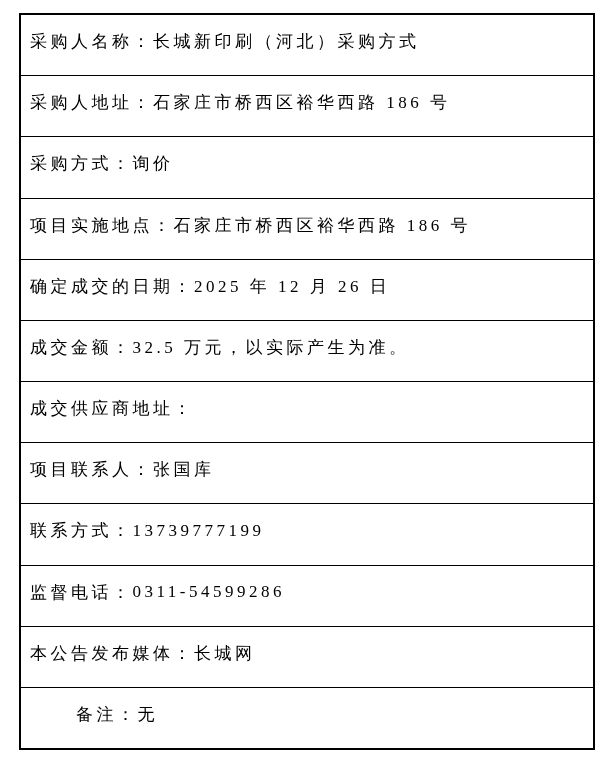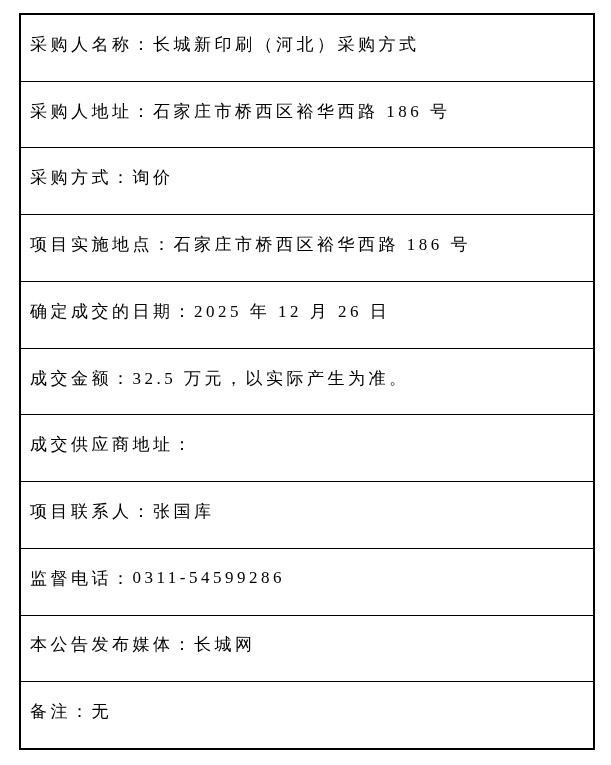--- a/index.html
+++ b/index.html
@@ -34,20 +34,21 @@
     border-bottom: 1.4px solid #000000;
     font-family: "Liberation Serif", "DejaVu Serif", serif;
     font-size: 17px;
     letter-spacing: 3.5px;
     color: #000000;
     white-space: nowrap;
     overflow: hidden;
   }
   .trow:last-child {
     border-bottom: none;
+    margin-left: 46px;
   }
   .trow .lbl, .trow .val {
     display: inline;
   }
 </style>
 </head>
 <body>
 
 <div class="award-table">
   <div class="trow">
@@ -75,20 +76,24 @@
       <span class="val">32.5 万元，以实际产生为准。</span>
   </div>
   <div class="trow">
     <span class="lbl">成交供应商地址：</span>
   </div>
   <div class="trow">
     <span class="lbl">项目联系人：</span>
       <span class="val">张国库</span>
   </div>
   <div class="trow">
+    <span class="lbl">联系方式：</span>
+      <span class="val">13739777199</span>
+  </div>
+  <div class="trow">
     <span class="lbl">监督电话：</span>
       <span class="val">0311-54599286</span>
   </div>
   <div class="trow">
     <span class="lbl">本公告发布媒体：</span>
       <span class="val">长城网</span>
   </div>
   <div class="trow">
     <span class="lbl">备注：</span>
       <span class="val">无</span>

